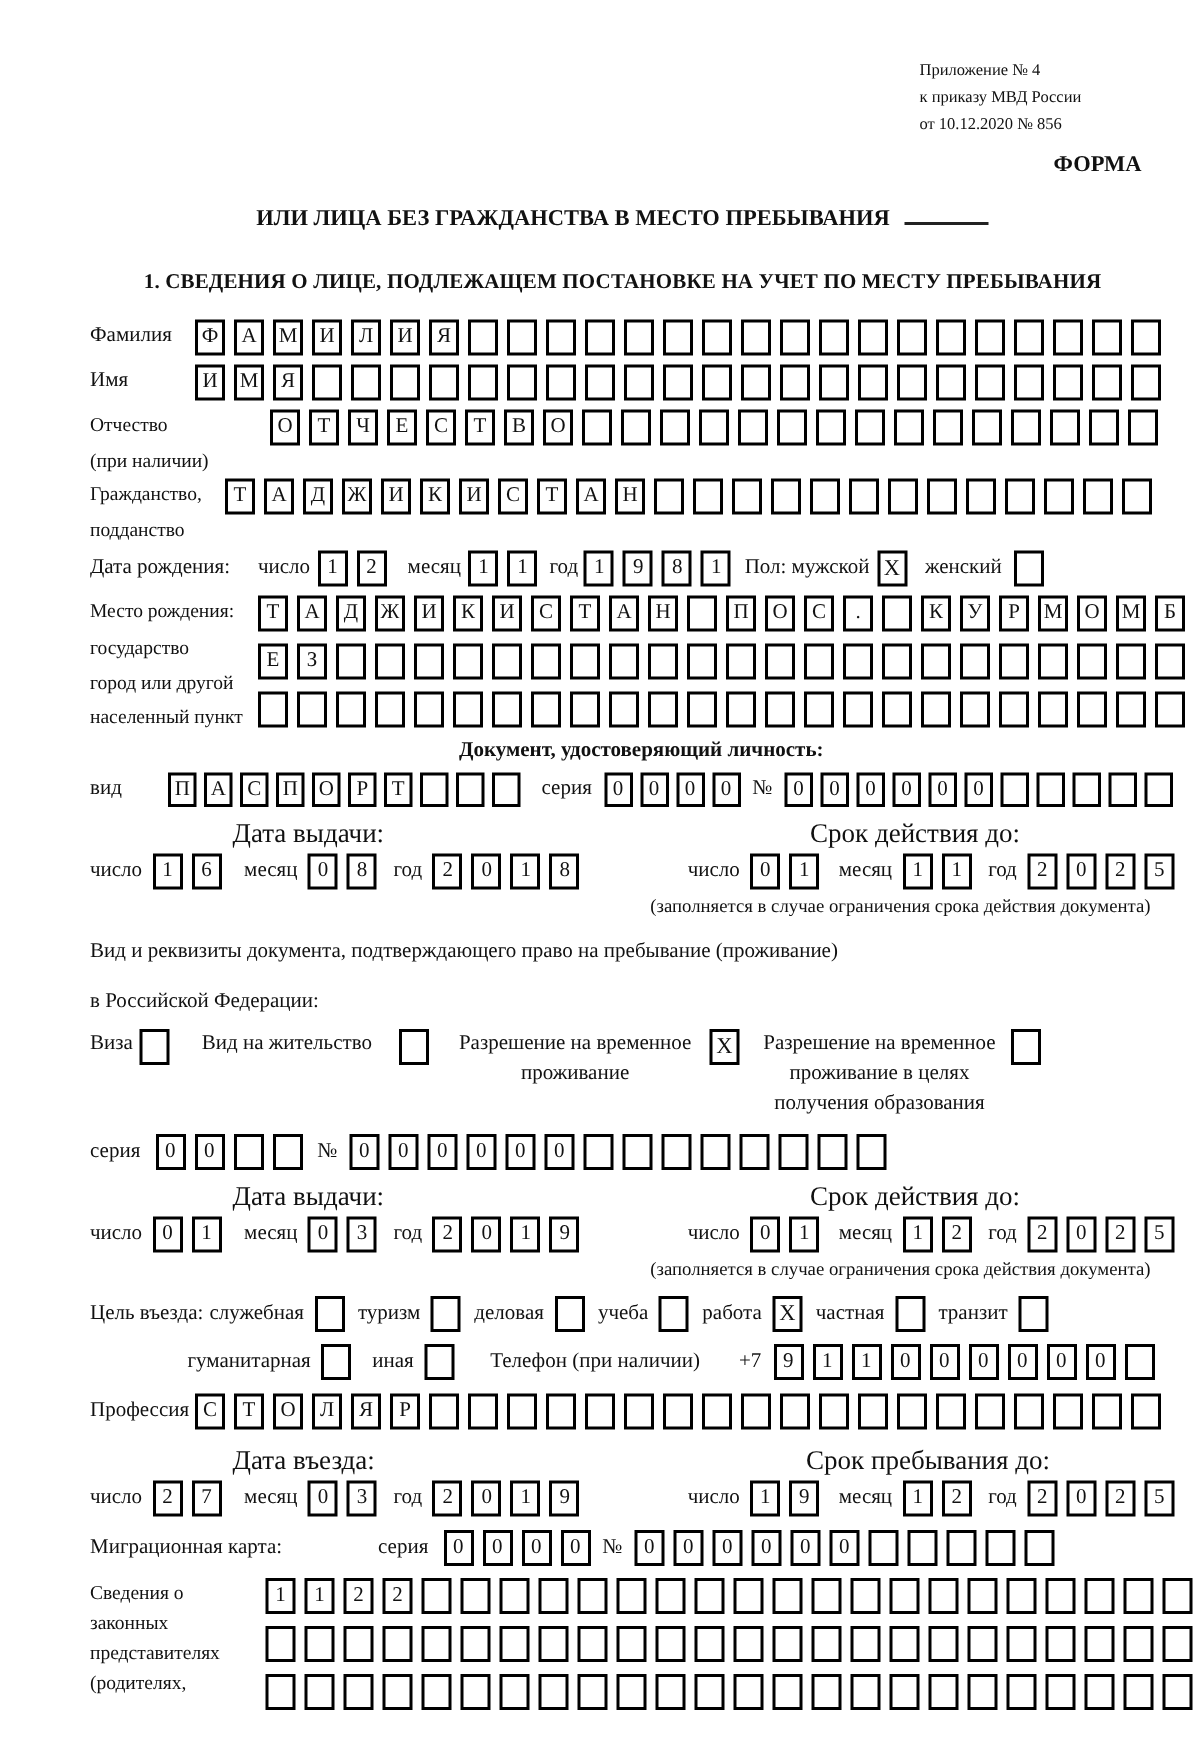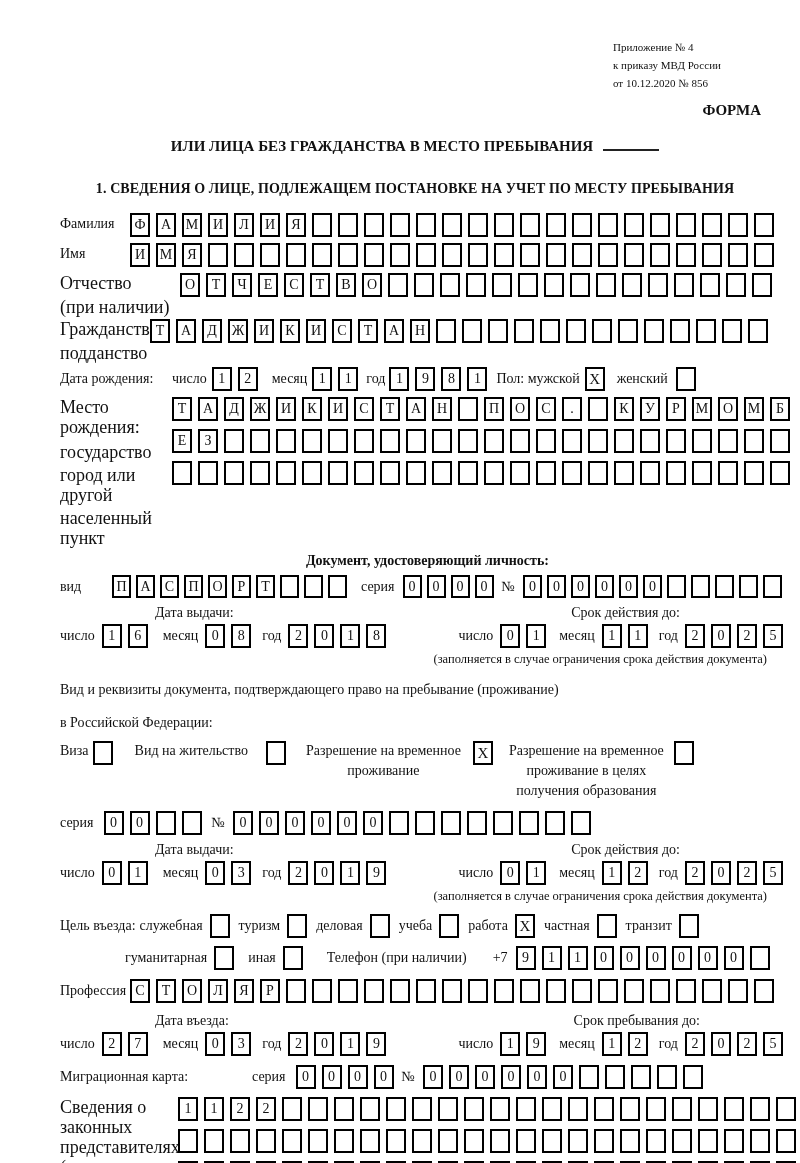--- a/index.html
+++ b/index.html
@@ -12,37 +12,37 @@
   .annex { margin-left:553px; font-size:11px; line-height:18px; }
   .annex-edit { margin-top:5px; }
   .forma { text-align:right; padding-right:34px; font-weight:bold; font-size:15px; margin-top:10px; }
   .title { text-align:center; font-weight:bold; font-size:15px; line-height:22px; margin-top:16px; margin-right:25px; }
   .title-underline { display:inline-block; width:56px; border-bottom:2px solid #222; margin-left:10px; height:13px; }
   .section-heading { text-align:center; font-weight:bold; font-size:14px; margin-top:24px; margin-right:25px; letter-spacing:0.1px; }
 
   
   .row { display:flex; align-items:flex-start; margin-top:6px; }
   .lbl { font-size:14px; line-height:22px; flex:0 0 auto; }
-  .lbl2 { font-size:18px; line-height:20px; flex:0 0 auto; }
+  .lbl2 { font-size:13px; line-height:20px; flex:0 0 auto; }
   .w70 { width:70px; } .w90 { width:90px; } .w112 { width:112px; } .w118 { width:118px; } .w120 { width:120px; }
 
   
   .cells { display:flex; gap:6px; flex:0 0 auto; }
   .cell { width:20px; height:24px; border:2px solid #000; background:#fff;
           display:flex; align-items:center; justify-content:center;
           font-size:14px; line-height:1; }
   .cells.sm { gap:5px; } .cells.sm .cell { width:19px; height:23px; }
   .stack { display:flex; flex-direction:column; gap:8px; }
 
   
   .cb { width:20px; height:24px; border:2px solid #000; background:#fff; flex:0 0 auto;
         display:inline-flex; align-items:center; justify-content:center; font-size:15px; }
 
   
-  .date-heads { display:flex; font-size:14px; margin-top:7px; }
+  .date-heads { display:flex; font-size:18px; margin-top:7px; }
   .dh1 { margin-left:95px; } .dh2 { margin-left:auto; margin-right:115px; }
   .date-row { display:flex; align-items:center; margin-top:3px; }
   .dgroup { display:flex; align-items:center; gap:5px; }
   .dgroup .dlbl { font-size:14px; margin-right:2px; }
   .gap-right { margin-left:72px; }
   .note { font-size:12.5px; text-align:right; padding-right:28px; margin-top:4px; }
 
   .text-line { font-size:14px; line-height:21px; margin-top:12px; }
 
   
@@ -311,21 +311,21 @@
           <span class="cell"></span>
           <span class="cell"></span>
           <span class="cell"></span>
           <span class="cell"></span>
         </div>
     </div>
   </div>
 
   <div class="text-line" style="text-align:center; font-weight:bold; margin-top:2px;">Документ, удостоверяющий личность:</div>
 
-  <div class="row" style="align-items:center; margin-top:4px;">
+  <div class="row" style="margin-top:4px;">
     <span class="lbl" style="width:40px;">вид</span>
     <div class="cells sm" style="margin-left:12px;">
         <span class="cell">П</span>
         <span class="cell">А</span>
         <span class="cell">С</span>
         <span class="cell">П</span>
         <span class="cell">О</span>
         <span class="cell">Р</span>
         <span class="cell">Т</span>
         <span class="cell"></span>

